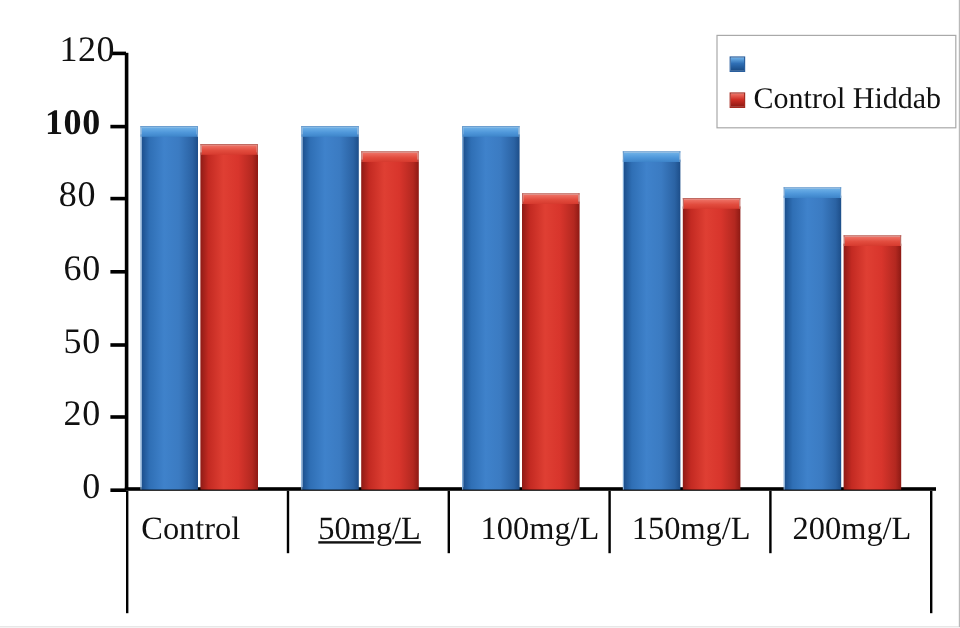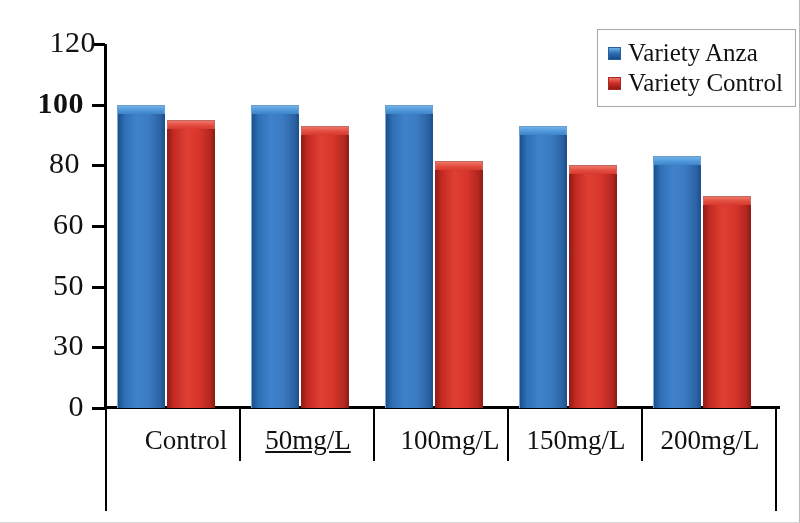--- a/index.html
+++ b/index.html
@@ -189,21 +189,21 @@
 </style>
 </head>
 <body>
 
 <div id="figure">
 
   <div id="y-axis">
       <div class="y-tick" style="top: 407px;"></div>
       <div class="y-label" style="position: absolute; left: 8px; width: 76px; top: 391px;">0</div>
       <div class="y-tick" style="top: 346.333px;"></div>
-      <div class="y-label" style="position: absolute; left: 8px; width: 76px; top: 330.333px;">30</div>
+      <div class="y-label" style="position: absolute; left: 8px; width: 76px; top: 330.333px;">20</div>
       <div class="y-tick" style="top: 285.667px;"></div>
       <div class="y-label" style="position: absolute; left: 8px; width: 76px; top: 269.667px;">50</div>
       <div class="y-tick" style="top: 225px;"></div>
       <div class="y-label" style="position: absolute; left: 8px; width: 76px; top: 209px;">60</div>
       <div class="y-tick" style="top: 164.333px;"></div>
       <div class="y-label" style="position: absolute; left: 4px; width: 76px; top: 148.333px;">80</div>
       <div class="y-tick" style="top: 103.667px;"></div>
       <div class="y-label" style="position: absolute; left: 8px; width: 76px; top: 87.6667px; font-weight: bold;">100</div>
       <div class="y-tick" style="top: 43px;"></div>
       <div class="y-label" style="position: absolute; left: 20px; width: 76px; top: 27px;">120</div>
@@ -265,32 +265,31 @@
       </div>
     </div>
 
   <div id="x-axis">
       <div class="x-sep outer" style="left: 105px;"></div>
       <div class="x-sep inner" style="left: 239px;"></div>
       <div class="x-sep inner" style="left: 373px;"></div>
       <div class="x-sep inner" style="left: 507px;"></div>
       <div class="x-sep inner" style="left: 641px;"></div>
       <div class="x-sep outer" style="left: 775px;"></div>
-      <div class="x-label" style="left: 119px; width: 134px;">Control</div>
+      <div class="x-label" style="left: 92px; width: 134px;">Control</div>
       <div class="x-label" style="left: 241px; width: 134px; text-decoration: underline;">50mg/L</div>
       <div class="x-label" style="left: 375px; width: 150px;">100mg/L</div>
       <div class="x-label" style="left: 509px; width: 134px;">150mg/L</div>
       <div class="x-label" style="left: 643px; width: 134px;">200mg/L</div>
     </div>
 
 
   <div id="legend">
     <div class="legend-row">
       <span class="legend-swatch blue"></span>
-      <span class="legend-text">Variety Anza</span>
     </div>
     <div class="legend-row">
       <span class="legend-swatch red"></span>
-      <span class="legend-text">Variety Control</span>
+      <span class="legend-text">Control Hiddab</span>
     </div>
   </div>
 
 </div>
 
 </body></html>

